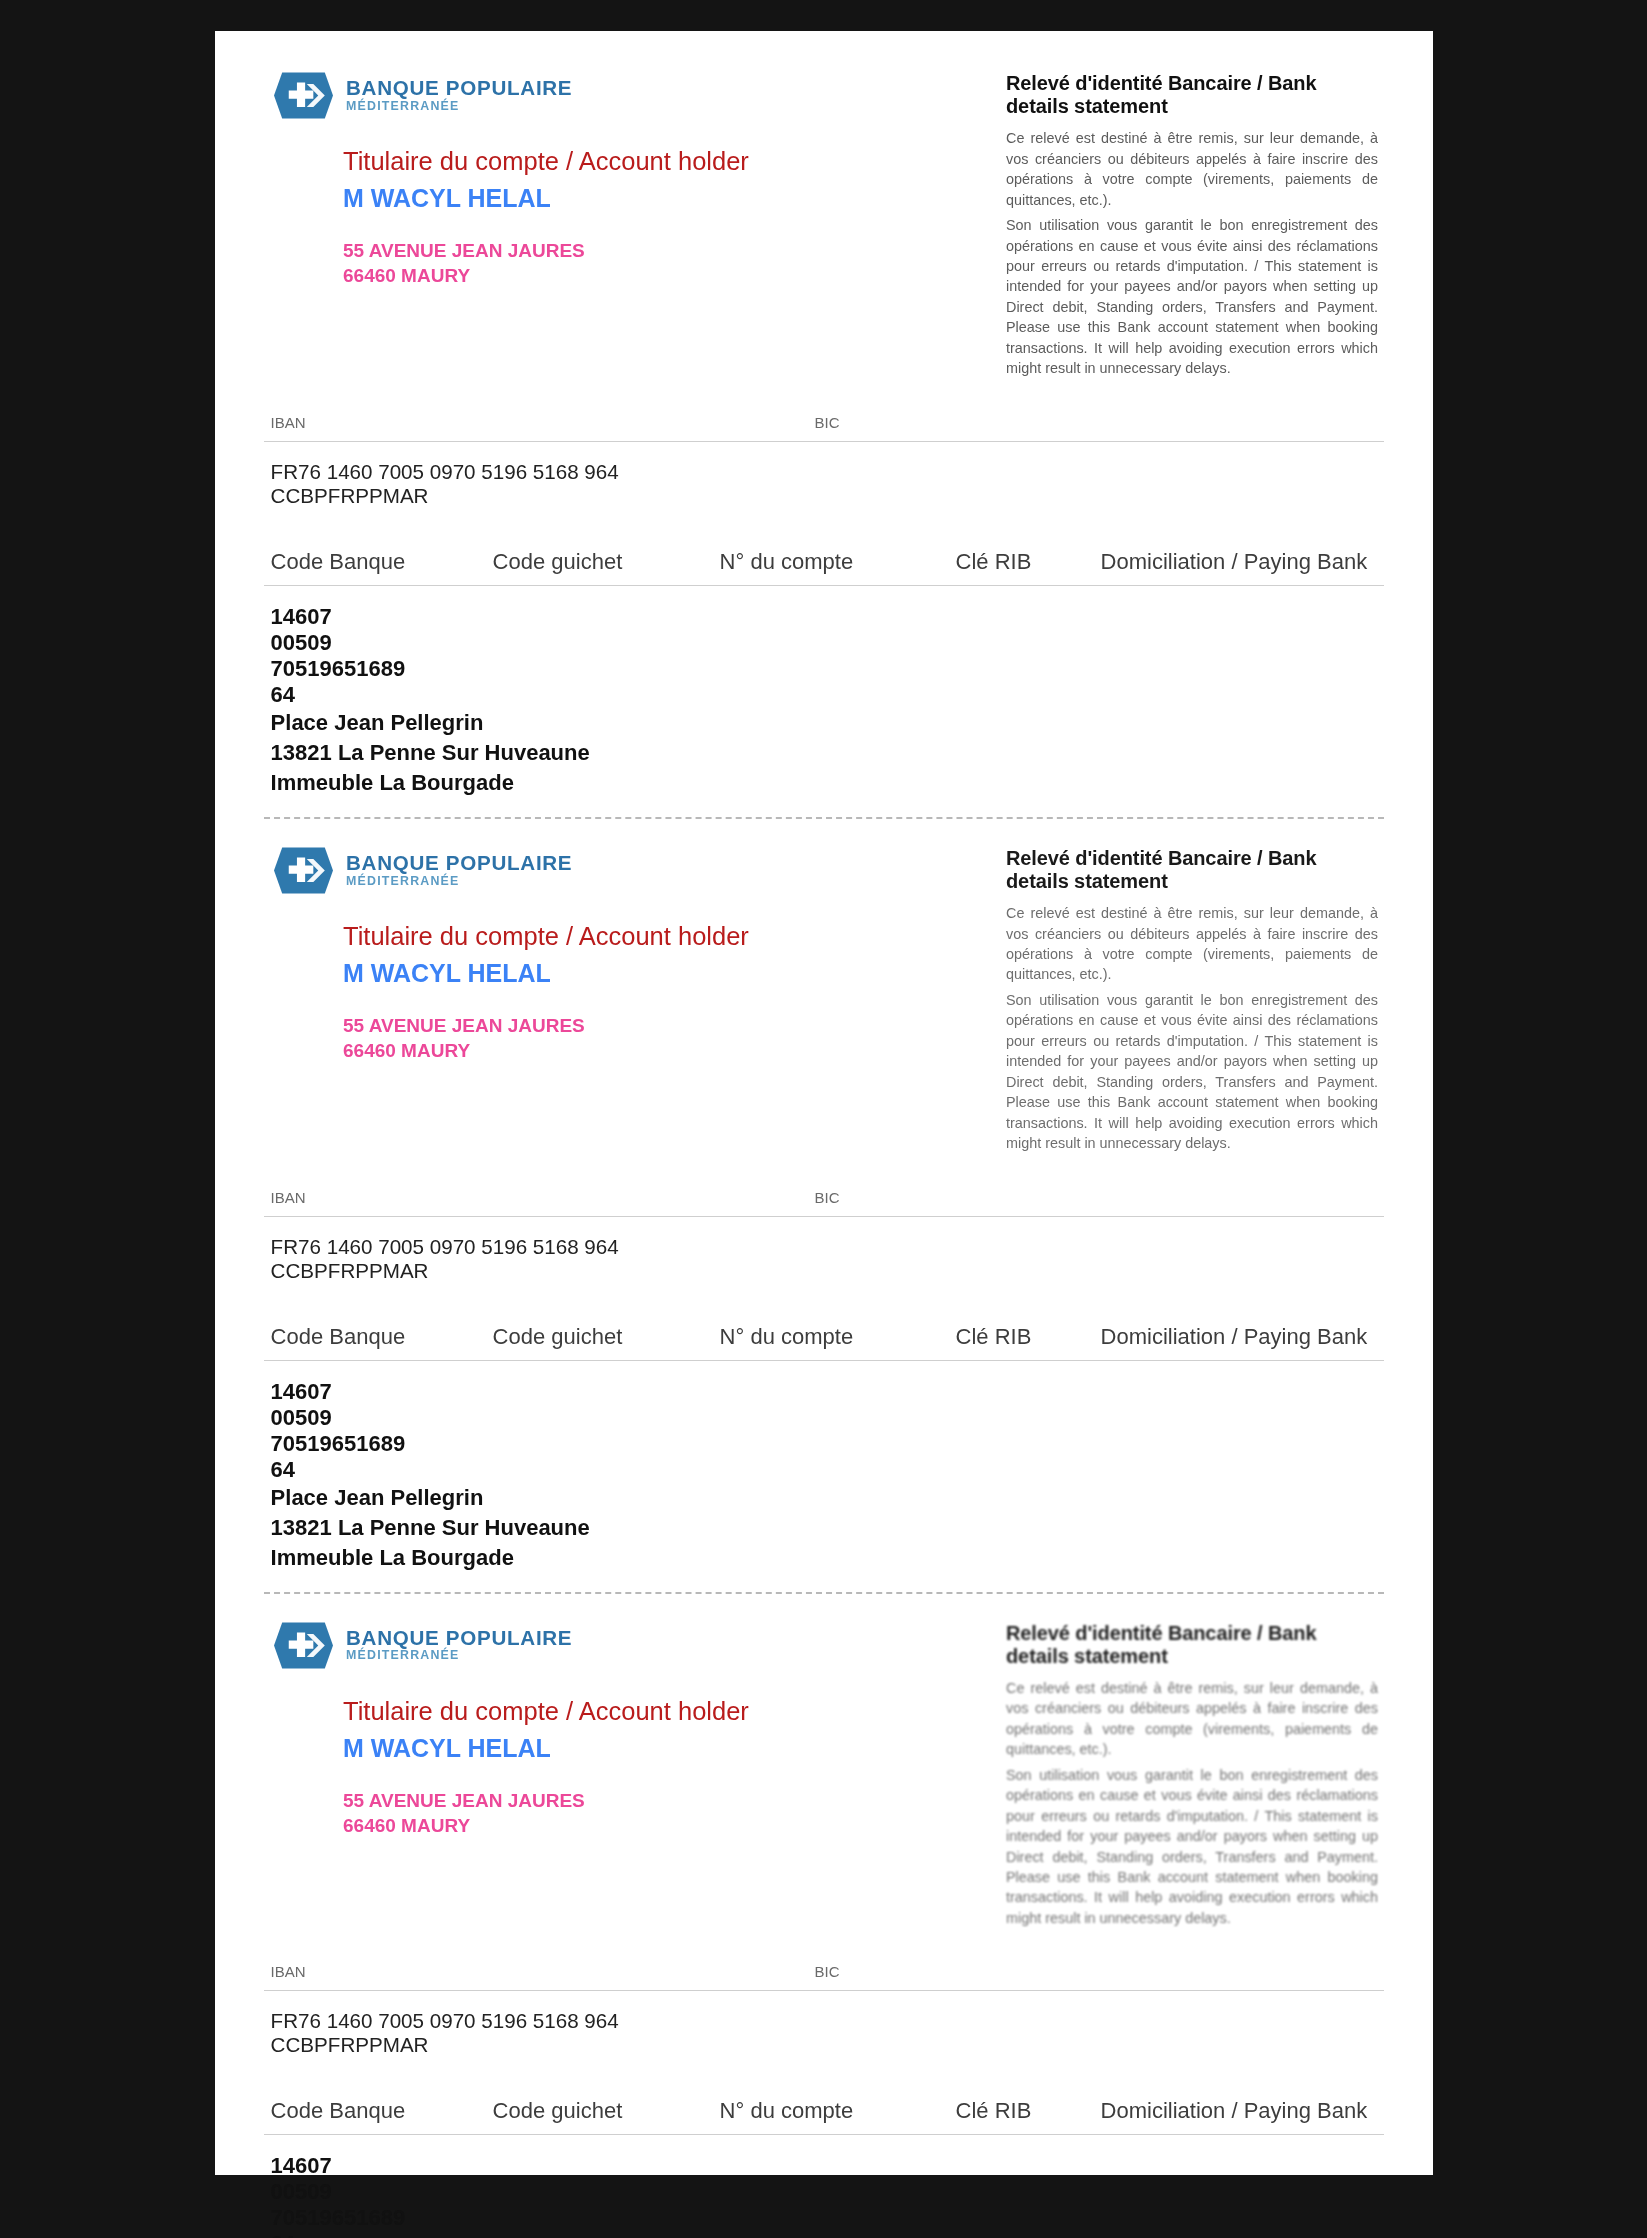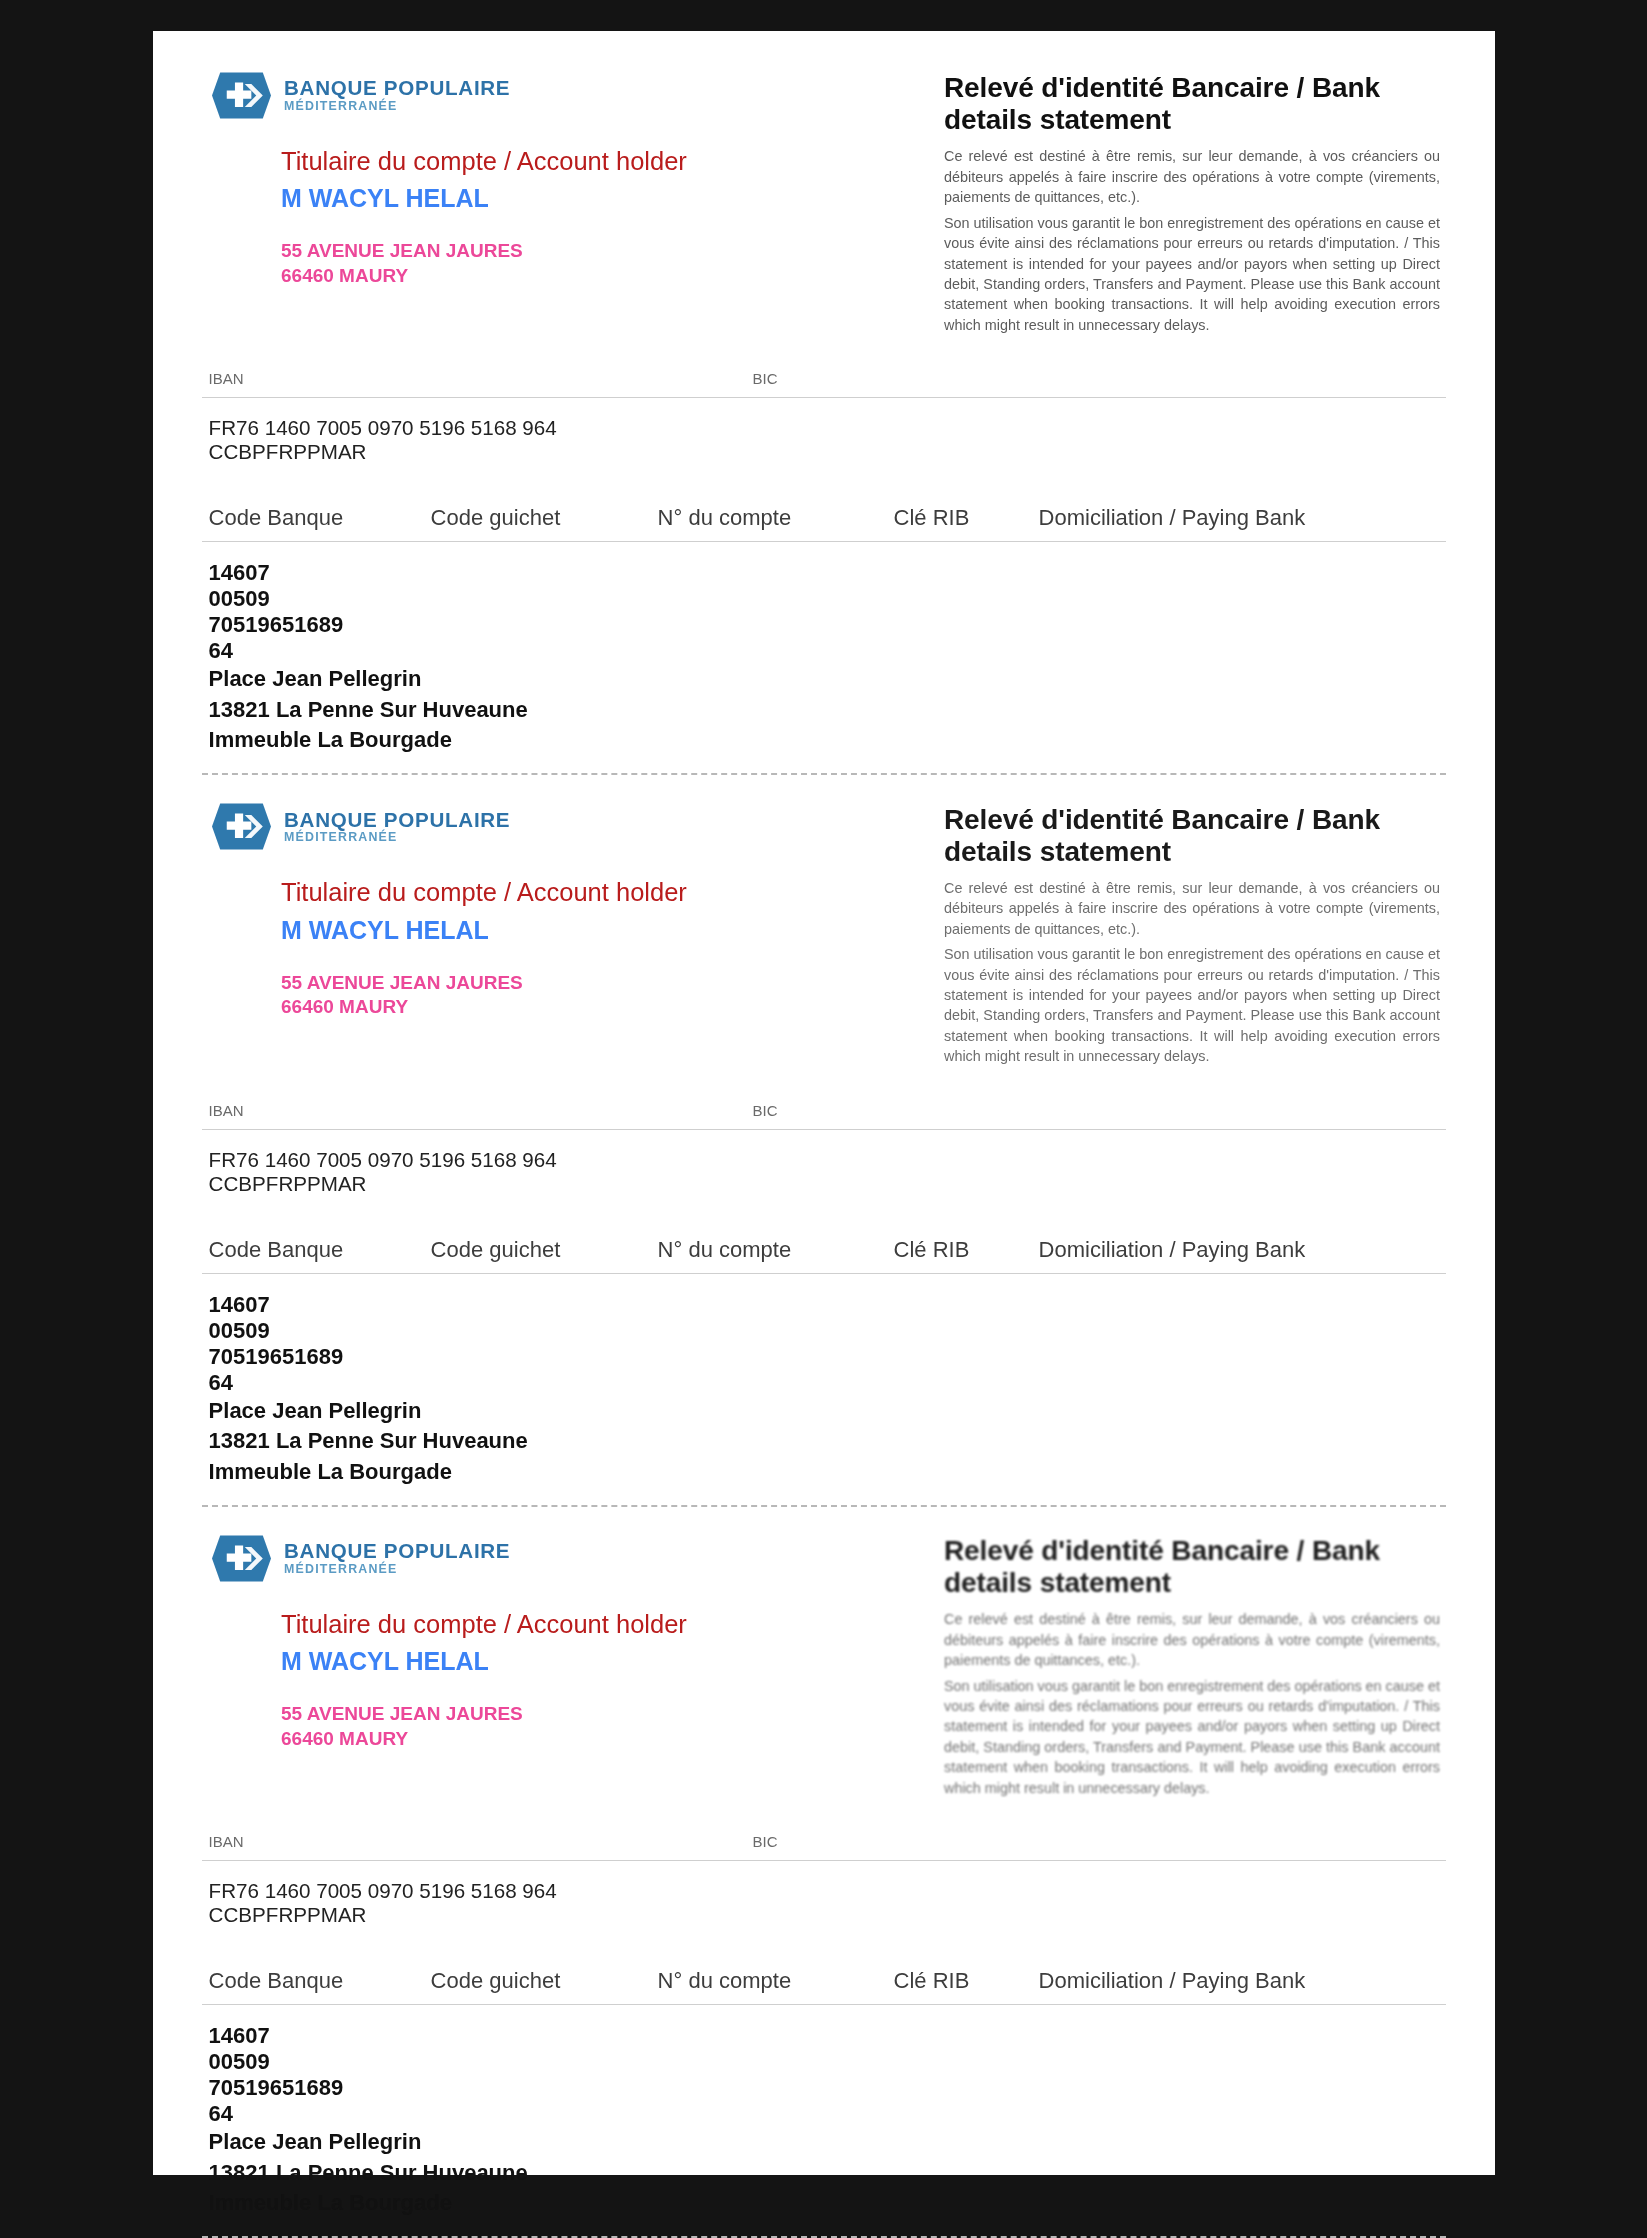--- a/index.html
+++ b/index.html
@@ -11,21 +11,21 @@
   .page-wrap {
     width: 1648px;
     height: 2239px;
     background: #141414;
     box-sizing: border-box;
     padding: 31px 76px 64px 76px;
     display: flex;
     justify-content: center;
   }
   .sheet {
-    width: 1342px;
+    width: 1218px;
     background: #ffffff;
     box-sizing: border-box;
     padding: 38px 49px 0 49px;
   }
 
   .rib-block {
     padding-bottom: 18px;
   }
   .rib-block.second, .rib-block.third {
     padding-top: 25px;
@@ -95,21 +95,21 @@
     margin-top: 26px;
     margin-left: 79px;
     font-size: 19px;
     color: #ec4899;
     font-weight: bold;
     line-height: 1.3;
   }
 
   
   .notice-title {
-    font-size: 28px;
+    font-size: 20px;
     font-weight: bold;
     color: #111;
     letter-spacing: -0.1px;
     margin-bottom: 10px;
   }
   .notice-para {
     font-size: 14.4px;
     line-height: 1.42;
     color: #5c5c5c;
     text-align: justify;

